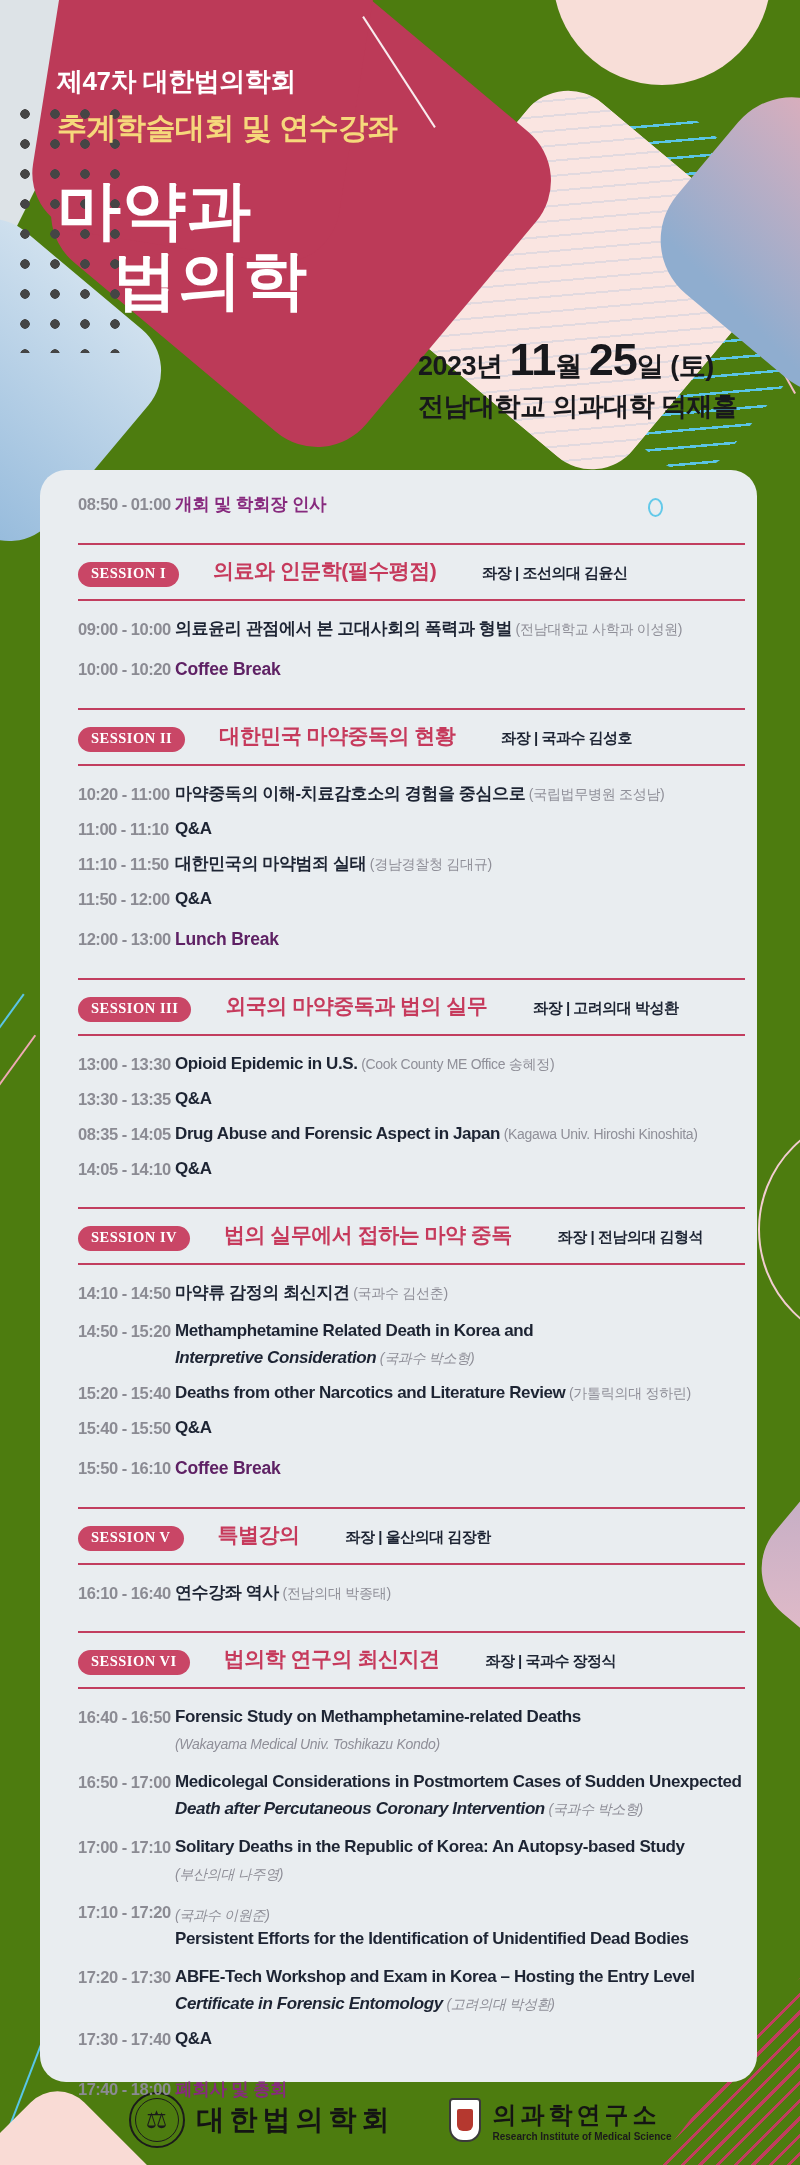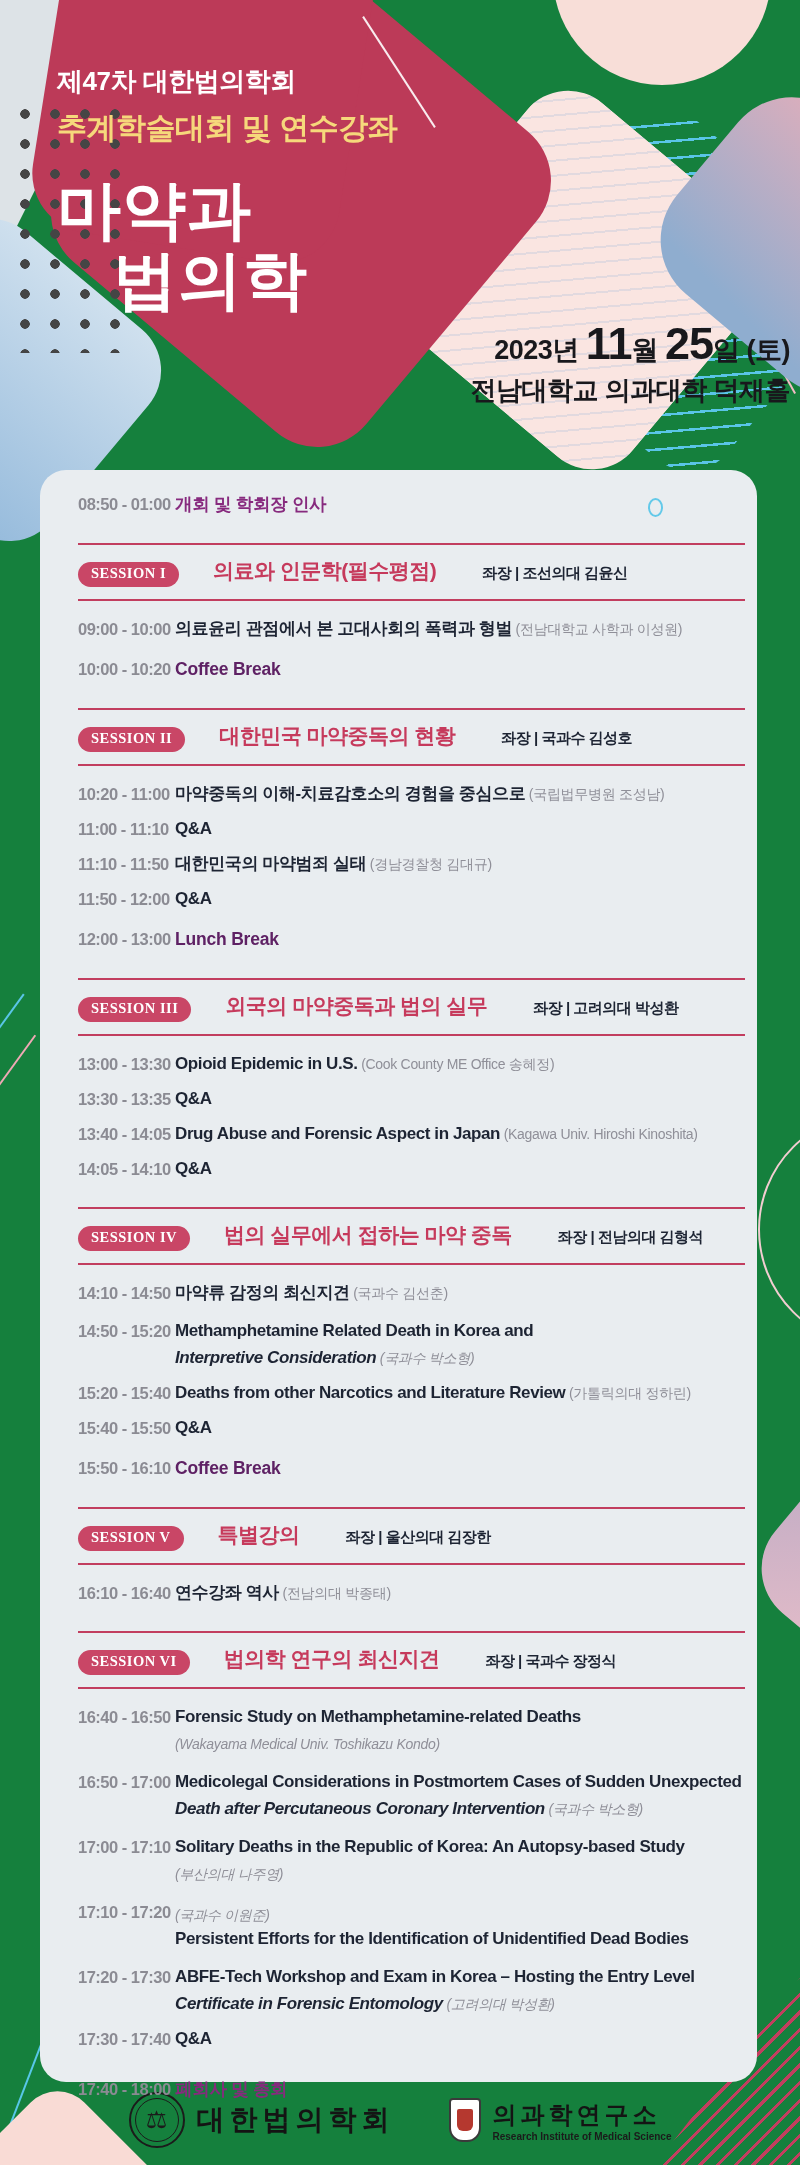--- a/index.html
+++ b/index.html
@@ -2,21 +2,21 @@
 <html style="--crimson: #bc3a58; --badge: #c94666; --divider: #c23e5f; --panel: #e9edf0; --navy: #1d2433; --time-gray: #8b8b93; --affil-gray: #8f8f98; --purple: #872a7e; --break-purple: #5e2164; --yellow: #f6d87b;"><head>
 <meta charset="utf-8">
 <style>
   :root{
     --crimson:#bc3a58; --badge:#c94666; --divider:#c23e5f; --panel:#e9edf0;
     --navy:#1d2433; --time-gray:#8b8b93; --affil-gray:#8f8f98;
     --purple:#872a7e; --break-purple:#5e2164; --yellow:#f6d87b;
   }
   *{margin:0;padding:0;box-sizing:border-box;}
   body{background:#ffffff;font-family:"Liberation Sans","DejaVu Sans",sans-serif;}
-  .poster{position:relative;width:800px;height:2165px;overflow:hidden;background:#15803d;}
+  .poster{position:relative;width:800px;height:2165px;overflow:hidden;background:#4d7c0f;}
   .deco{position:absolute;pointer-events:none;}
 
   
   .gray-corner{left:0;top:0;width:210px;height:300px;background:#dde3e7;
     clip-path:polygon(0 0,130px 0,0 260px);z-index:1;}
   .pink-stripe-diamond{left:430px;top:130px;width:300px;height:300px;border-radius:54px;
     transform:rotate(40deg);background:
       repeating-linear-gradient(135deg,rgba(140,175,215,.22) 0 2px,transparent 2px 15px),
       #fae5e1;z-index:2;}
   .cyan-hatch{left:535px;top:148px;width:285px;height:285px;border-radius:50px;transform:rotate(40deg);
@@ -50,21 +50,21 @@
   .pink-tri-footer{left:-45px;top:2118px;width:205px;height:205px;border-radius:38px;transform:rotate(45deg);
     background:#f9dbd5;z-index:2;}
 
   
   .header-text{position:absolute;left:57px;top:64px;z-index:5;}
   .org-line{font-size:26px;font-weight:800;color:#ffffff;letter-spacing:-0.5px;}
   .event-line{margin-top:9px;font-size:30px;font-weight:800;color:var(--yellow);letter-spacing:-0.5px;}
   .main-title{margin-top:26px;font-size:64px;line-height:70px;font-weight:800;color:#ffffff;letter-spacing:1px;}
   .main-title .t2{padding-left:56px;}
 
-  .date-block{position:absolute;left:418px;top:318px;width:372px;text-align:right;z-index:6;color:#18181c;}
+  .date-block{position:absolute;left:418px;top:334px;width:372px;text-align:left;z-index:6;color:#18181c;}
   .date-line{font-size:27px;font-weight:800;letter-spacing:-0.5px;white-space:nowrap;}
   .date-line .big{font-size:45px;font-weight:800;letter-spacing:-1px;}
   .venue-line{margin-top:3px;font-size:26px;font-weight:800;letter-spacing:-0.5px;white-space:nowrap;}
 
   
   .panel{position:absolute;left:40px;top:470px;width:717px;height:1612px;background:var(--panel);
     border-radius:26px;z-index:10;padding:22px 12px 0 38px;}
   .panel-circle{position:absolute;left:608px;top:28px;width:15px;height:19px;border:2px solid #63c9e9;
     border-radius:50%;}
   #sch .row{display:flex;align-items:flex-start;margin-top:11px;}
@@ -216,21 +216,21 @@
             <div class="line"><span class="t-title">Opioid Epidemic in U.S.</span><span class="t-affil"> (Cook County ME Office 송혜정)</span></div>
           </div>
         </div>
         <div class="row">
           <span class="time">13:30 - 13:35</span>
           <div class="content">
             <div class="line"><span class="t-title">Q&amp;A</span></div>
           </div>
         </div>
         <div class="row">
-          <span class="time">13:40 - 14:05</span>
+          <span class="time">08:35 - 14:05</span>
           <div class="content">
             <div class="line"><span class="t-title">Drug Abuse and Forensic Aspect in Japan</span><span class="t-affil"> (Kagawa Univ. Hiroshi Kinoshita)</span></div>
           </div>
         </div>
         <div class="row">
           <span class="time">14:05 - 14:10</span>
           <div class="content">
             <div class="line"><span class="t-title">Q&amp;A</span></div>
           </div>
         </div>

